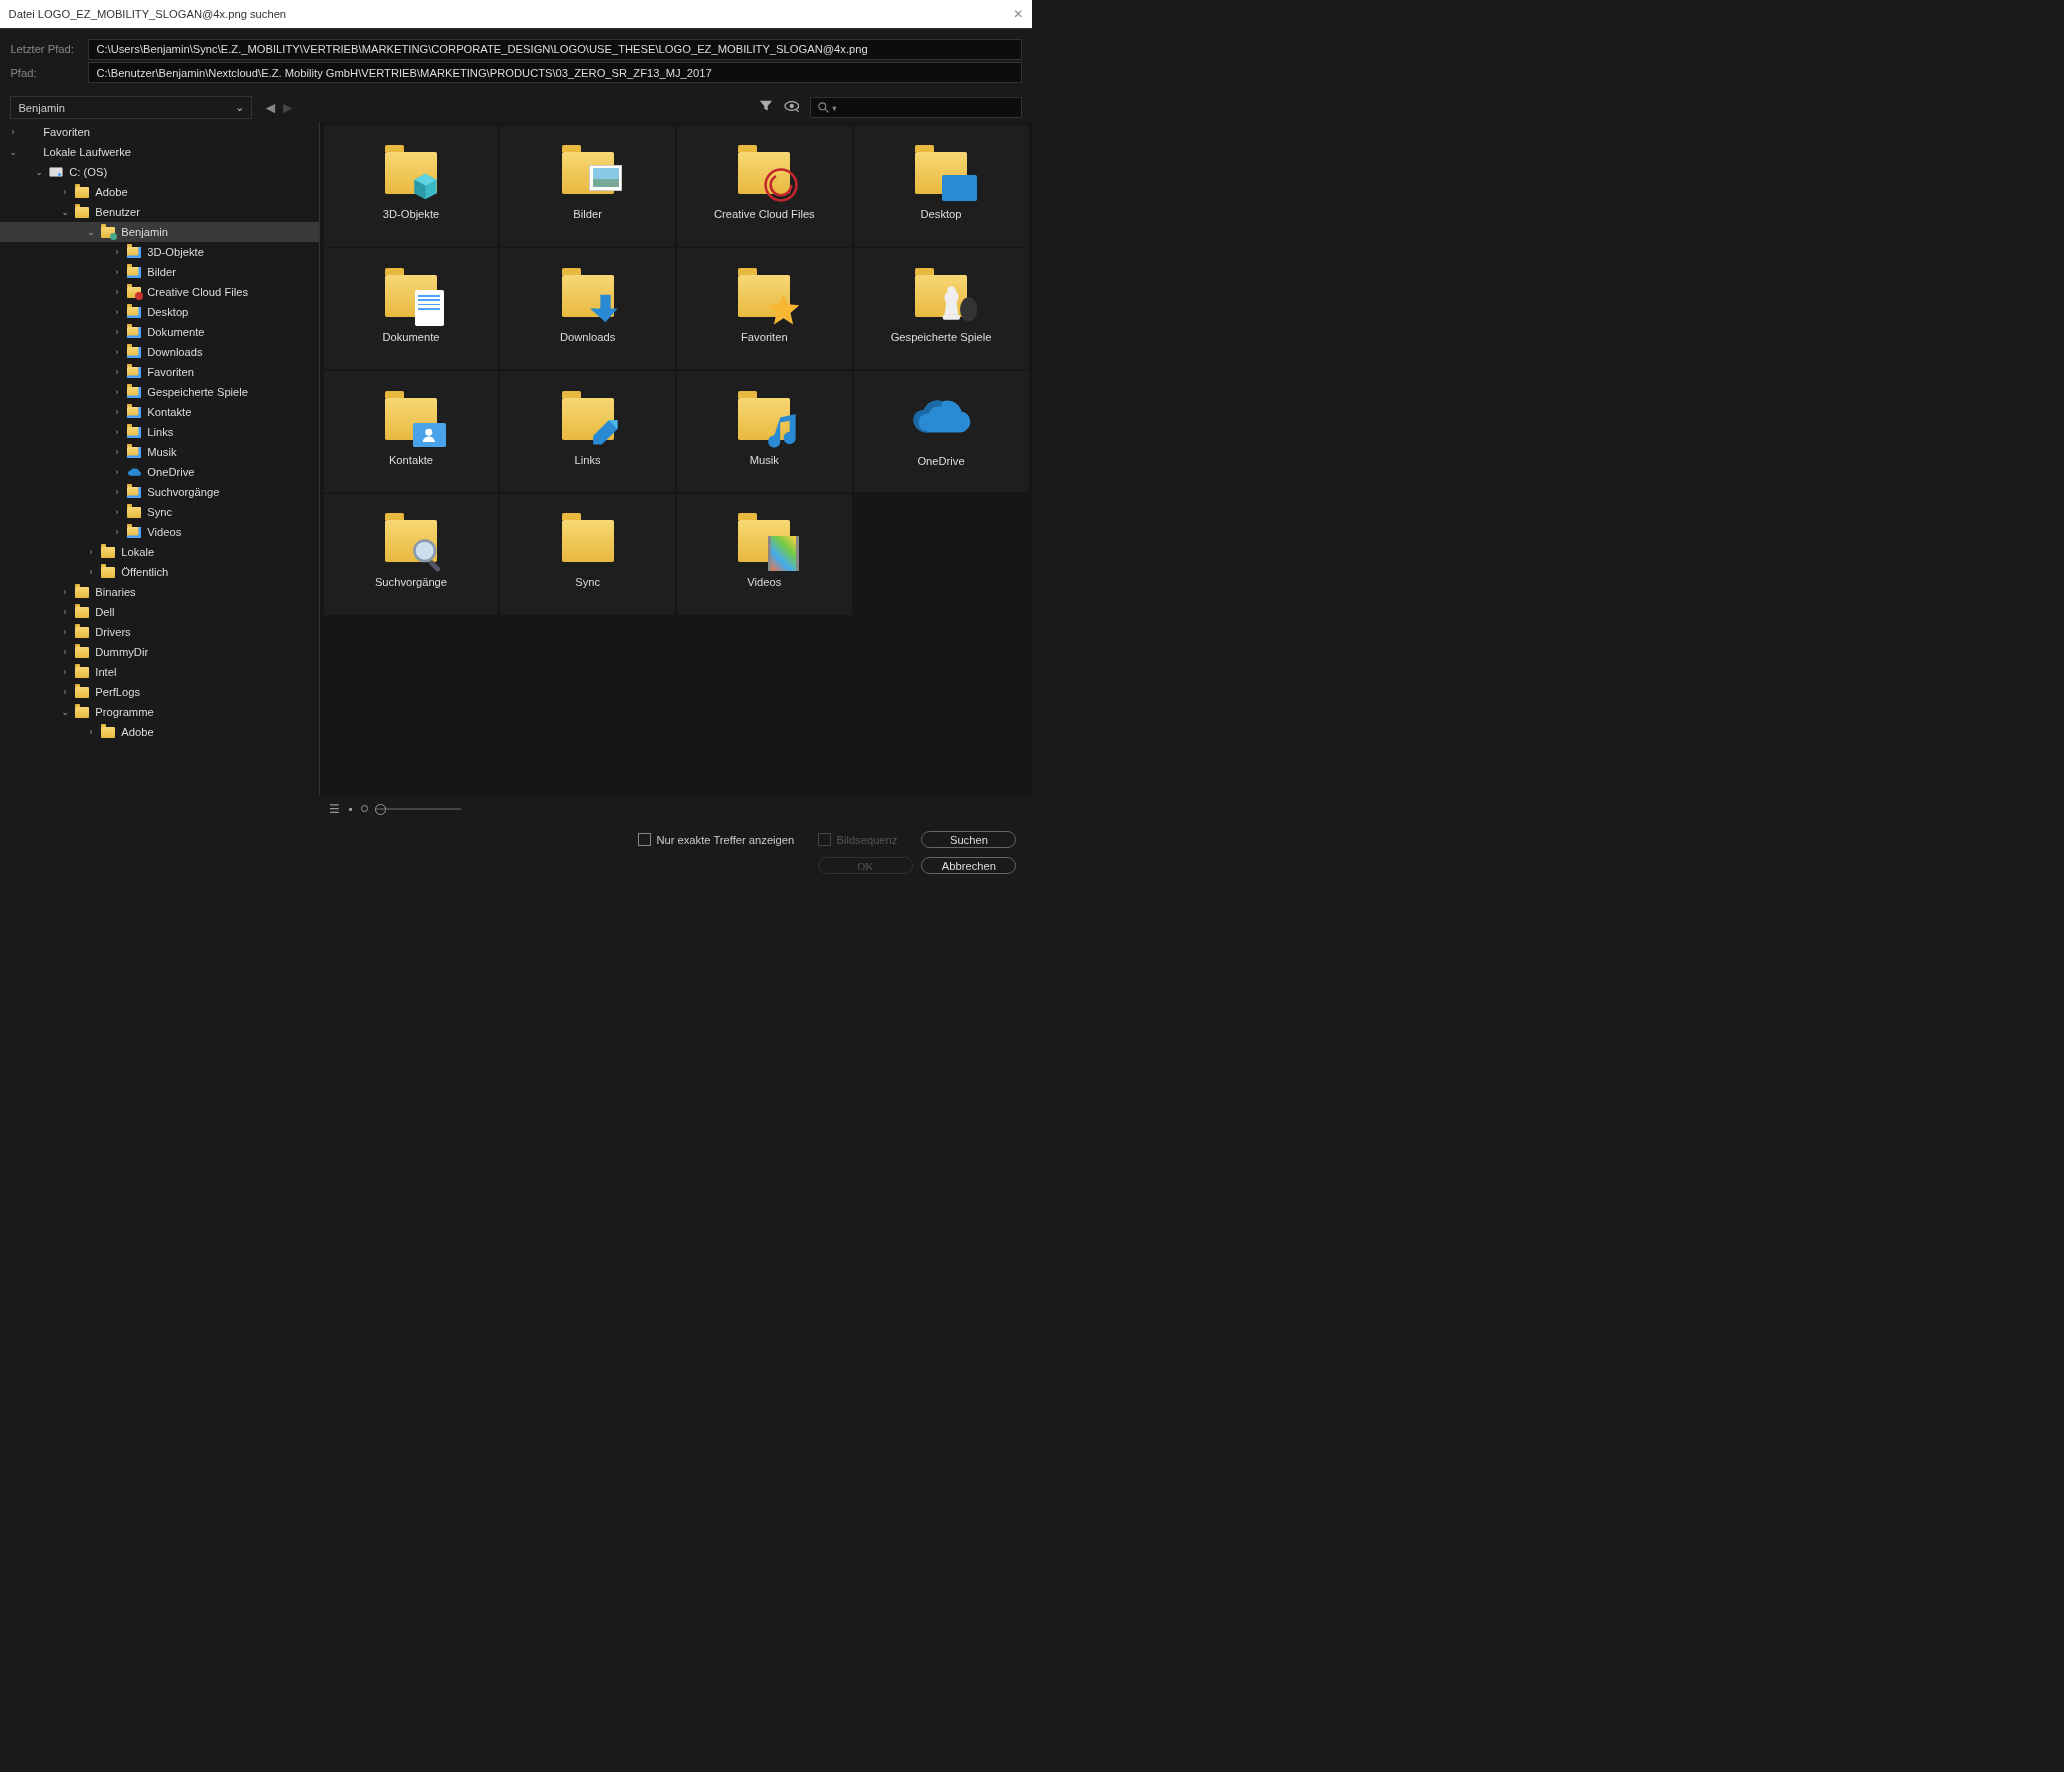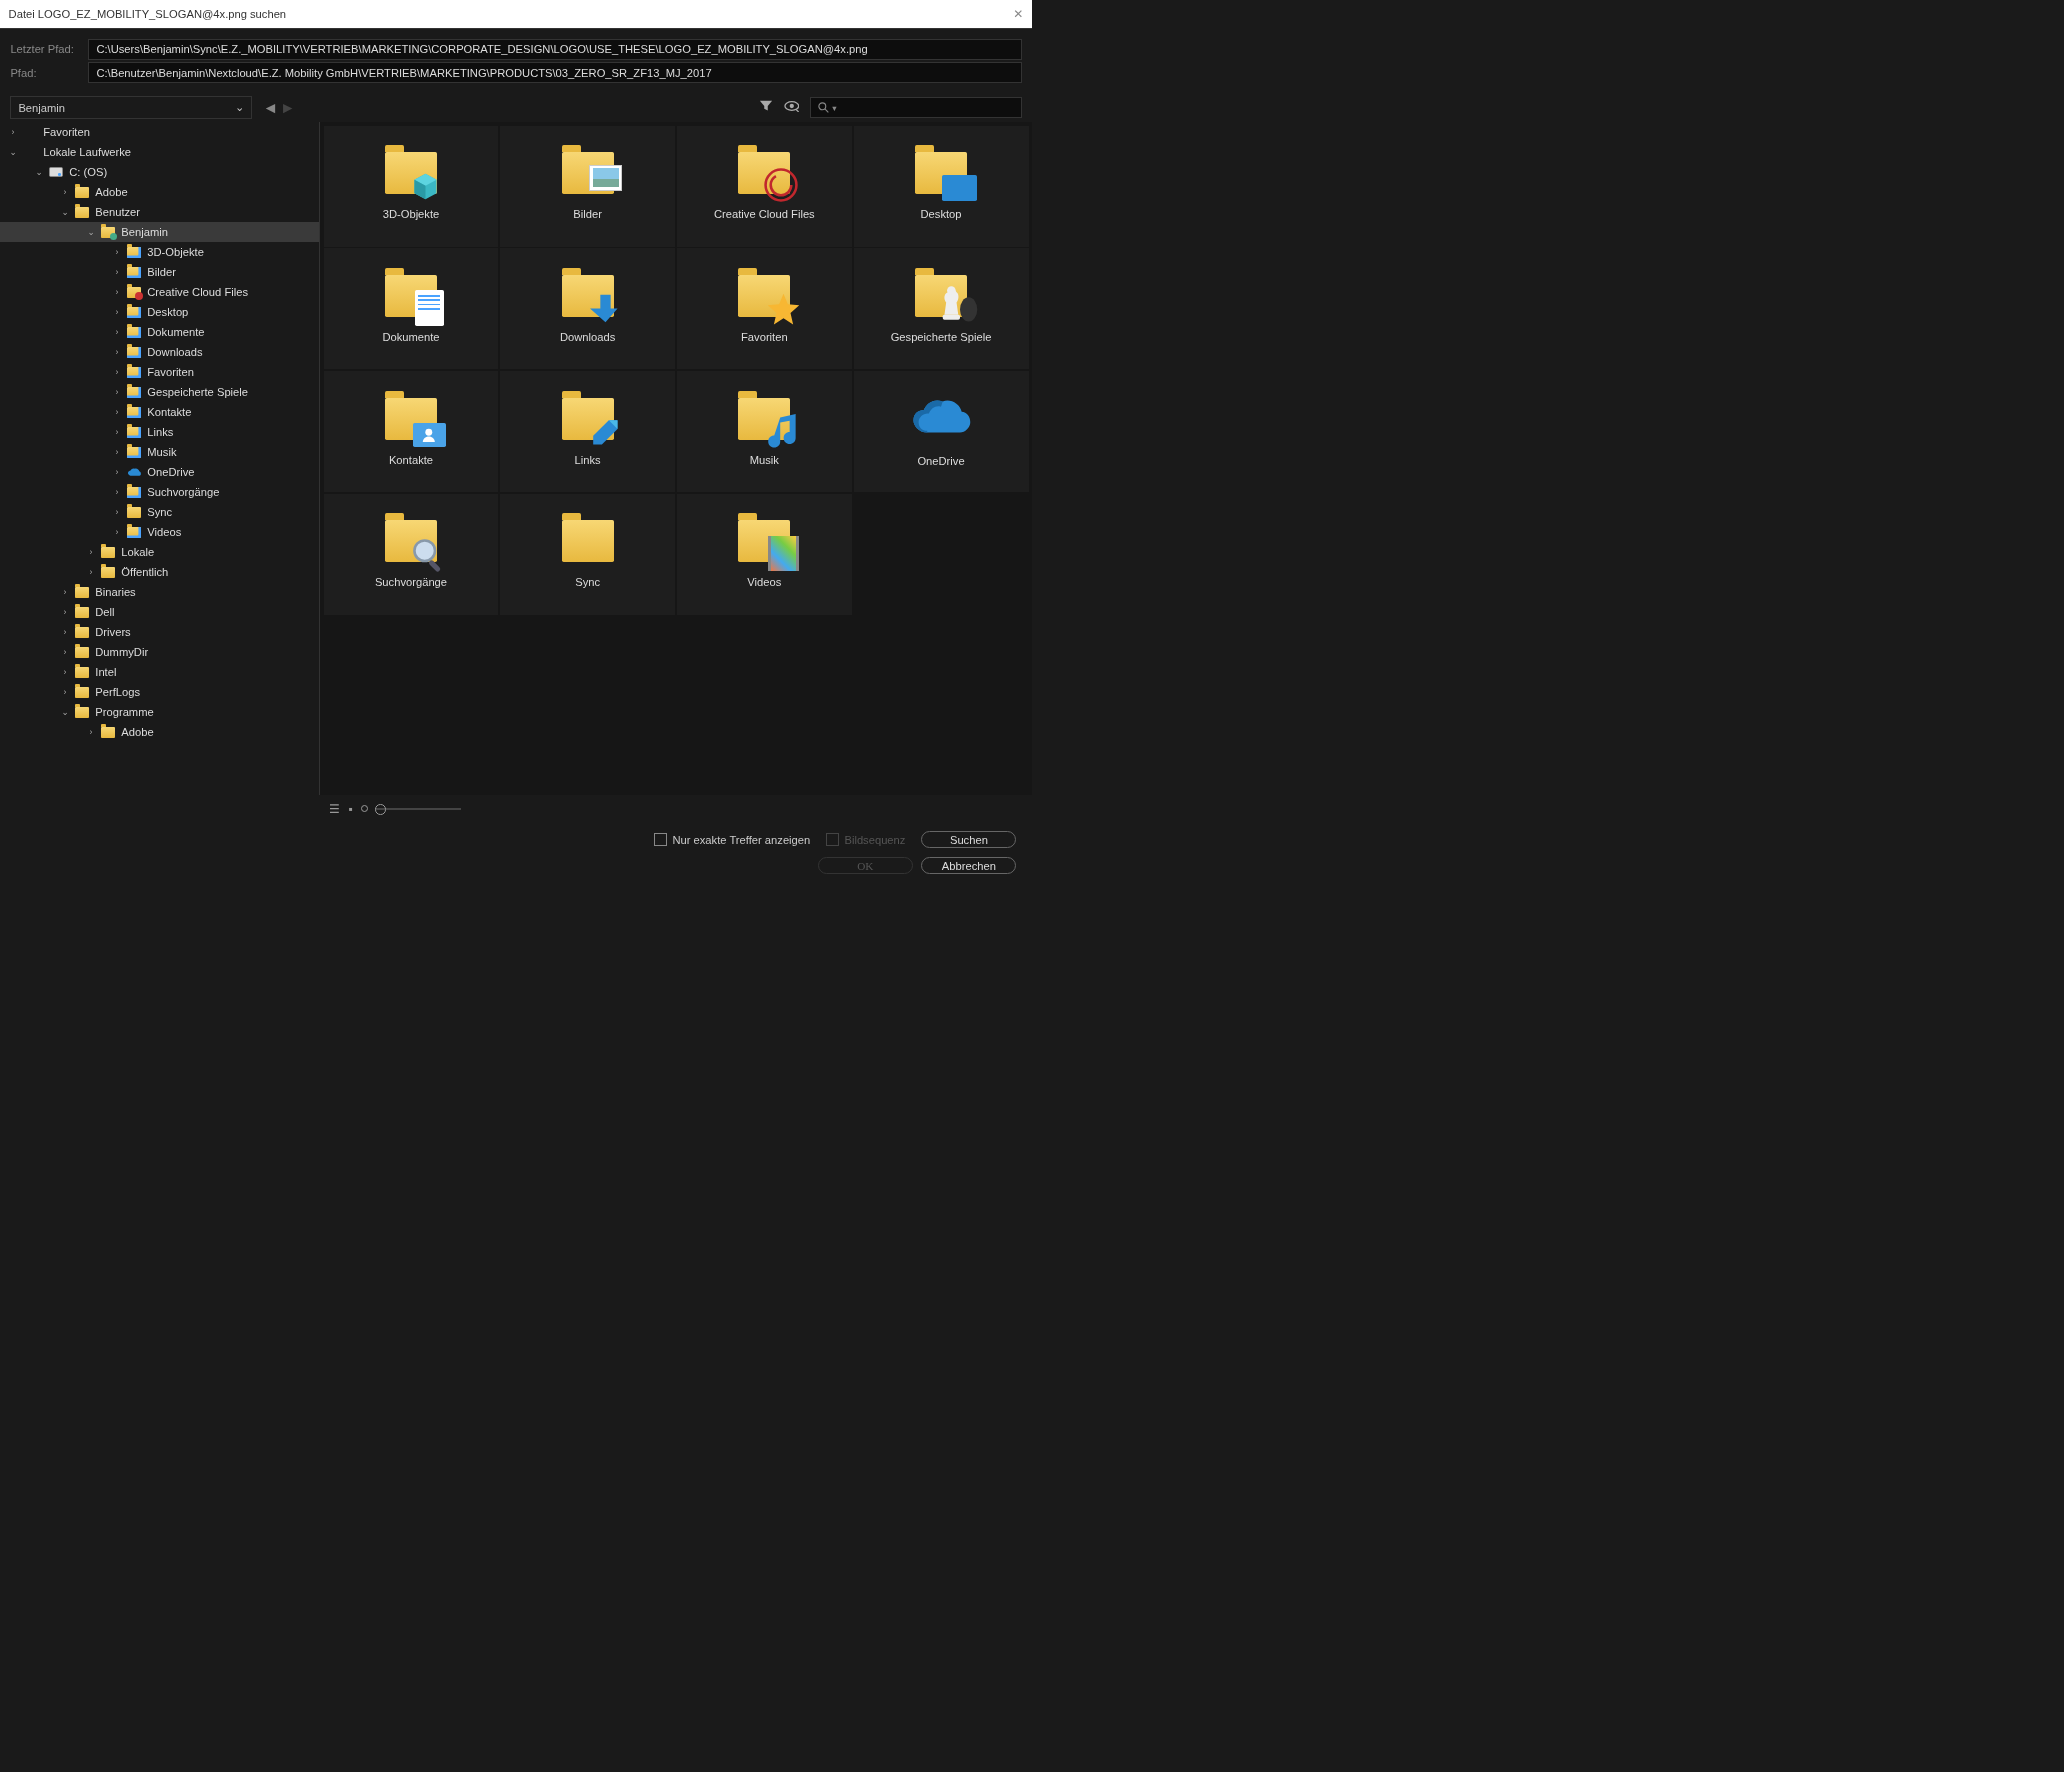--- a/index.html
+++ b/index.html
@@ -46,21 +46,21 @@
 .cell .ftxt { font-size:11.2px; color:#ddd; }
 .ov-doc { width:29px; height:36px; background:#fff; border-radius:1.7px; position:absolute; right:-7px; bottom:-8.6px; }
 .ov-doc::after { content:""; position:absolute; top:5.2px; left:3.5px; right:3.5px; height:17.3px; background:repeating-linear-gradient(#4aa3ff,#4aa3ff 1.7px,#fff 1.7px,#fff 4.3px); }
 
 .viewbar { height:28px; display:flex; align-items:center; padding:0 329px 0 0; justify-content:flex-start; }
 .viewbar .vicons { margin-left:329px; display:flex; gap:8.6px; align-items:center; color:#999; }
 .vslider { width:86px; height:1.7px; background:#444; margin-left:7px; position:relative; }
 .vslider::after { content:""; position:absolute; left:0; top:-3.5px; width:8.6px; height:8.6px; border:1.7px solid #999; border-radius:50%; }
 
 .footer { padding:8.6px 15.6px 12px; display:flex; flex-direction:column; gap:8.6px; align-items:flex-end; }
-.chkrow { display:flex; gap:16px; align-items:center; }
+.chkrow { display:flex; gap:24px; align-items:center; }
 .chk { display:flex; align-items:center; gap:5.2px; font-size:11.2px; }
 .chk .box { width:13px; height:13px; border:0.9px solid #888; }
 .chk.dis { color:#555; }
 .chk.dis .box { border-color:#444; }
 .btnrow { display:flex; gap:8.6px; }
 .btn { min-width:95px; height:17px; border:0.9px solid #666; border-radius:11.2px; background:transparent; color:#ddd; font-size:11.2px; display:flex; align-items:center; justify-content:center; cursor:pointer; }
 .btn.dis { color:#555; border-color:#333;font-family:Liberation Serif, serif; }
 
 .sb::-webkit-scrollbar { width:7px; }
 .sb::-webkit-scrollbar-track { background:#1a1a1a; }

